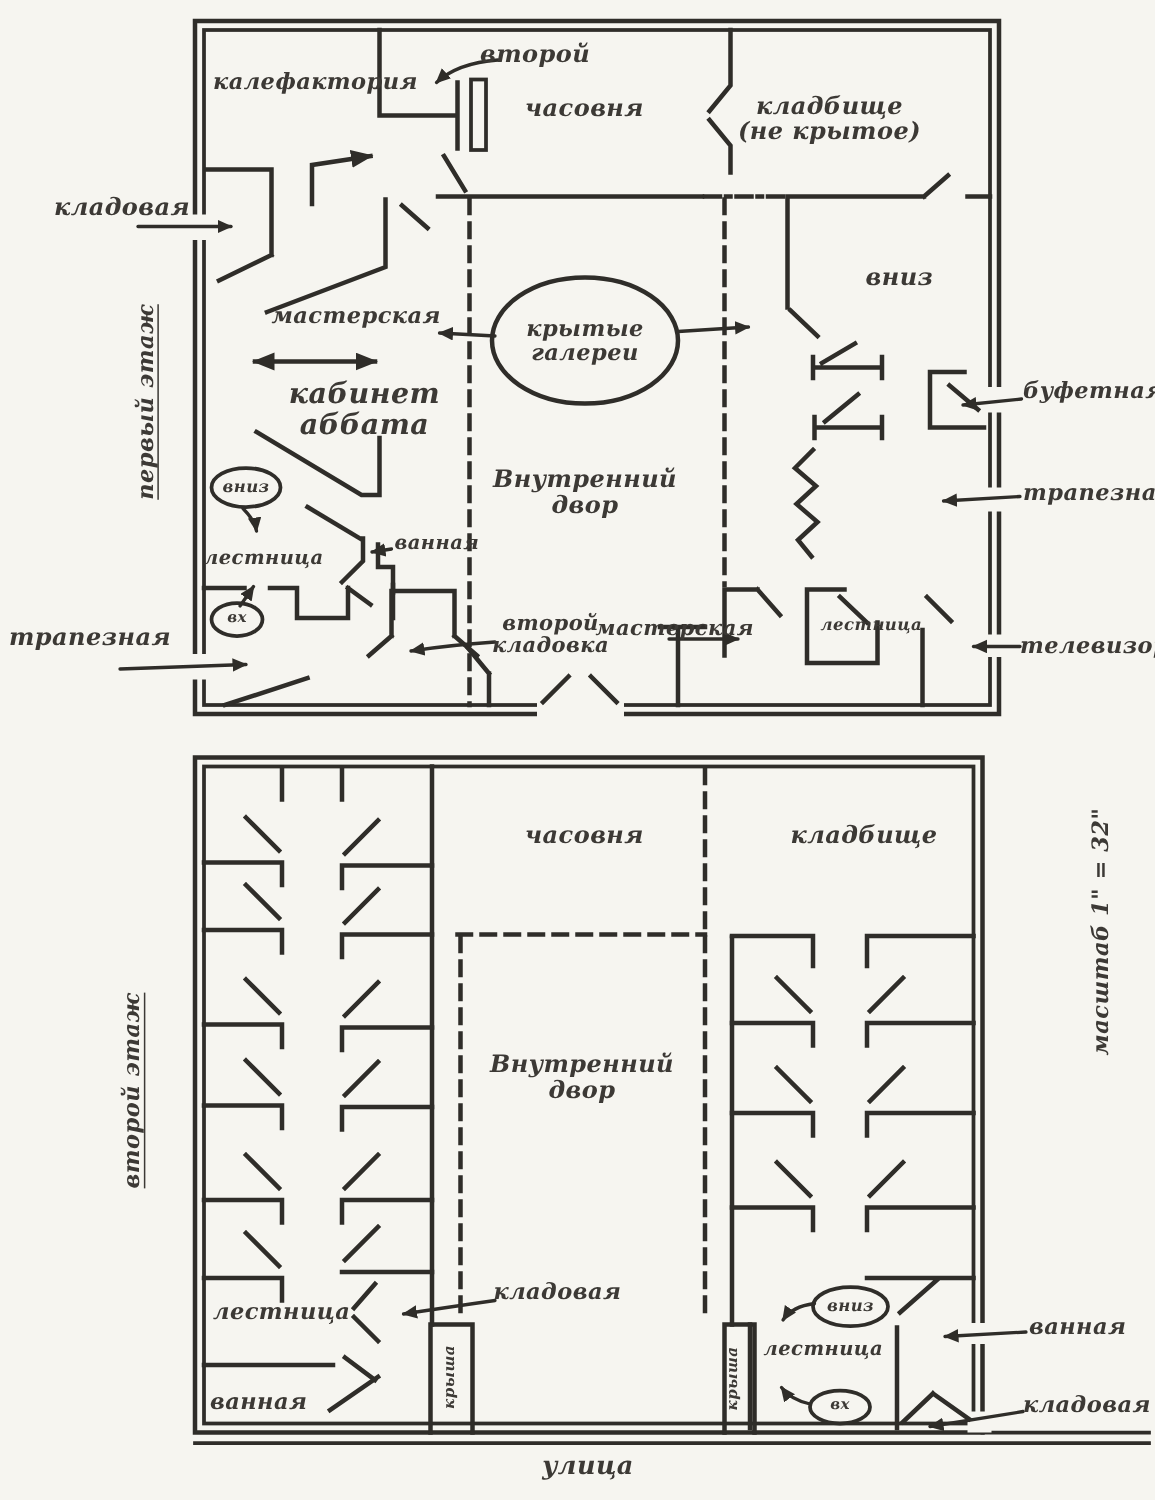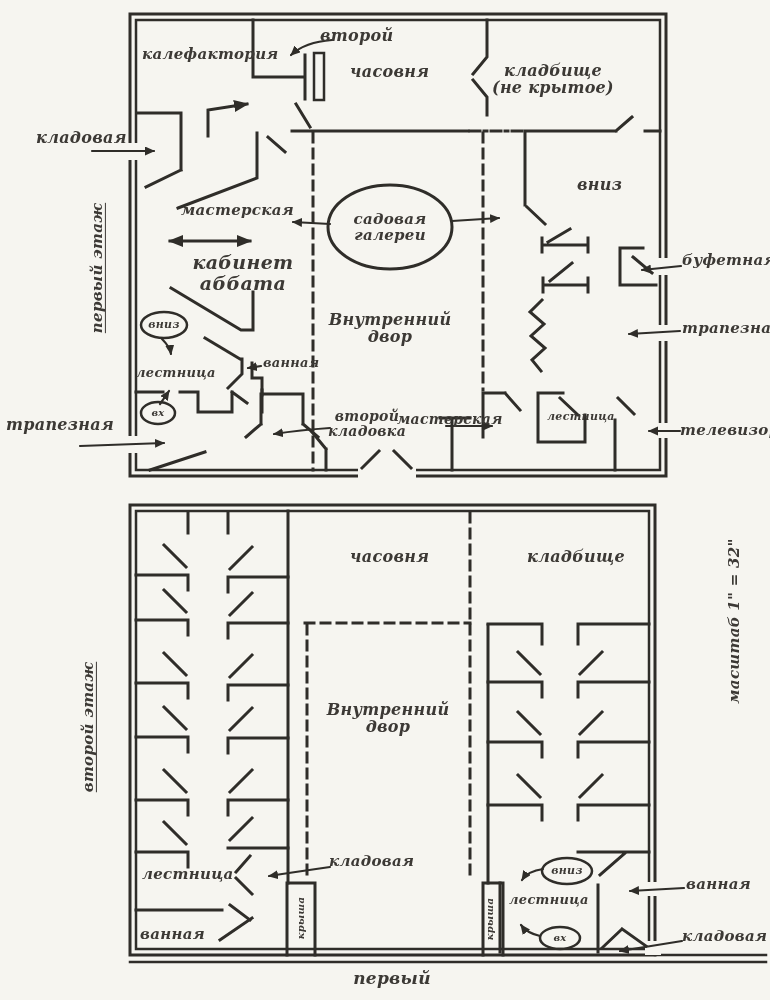--- a/index.html
+++ b/index.html
@@ -172,21 +172,21 @@
 <div class="lbl" style="left:142px;top:46px;font-size:15px">калефактория</div>
 <div class="lbl" style="left:320px;top:27px;font-size:16px">второй</div>
 <div class="lbl" style="left:350px;top:63px;font-size:16px">часовня</div>
 <div class="lbl c" style="left:553px;top:79px;font-size:16px">кладбище
 (не крытое)</div>
 <div class="lbl" style="left:36px;top:129px;font-size:16px">кладовая</div>
 <div class="lbl v u" style="left:97px;top:268px;font-size:15px">первый  этаж</div>
 <div class="lbl" style="left:181px;top:202px;font-size:15px">мастерская</div>
 <div class="lbl c" style="left:243px;top:273px;font-size:19px">кабинет
 аббата</div>
-<div class="lbl c" style="left:390px;top:227px;font-size:15px">садовая
+<div class="lbl c" style="left:390px;top:227px;font-size:15px">крытые
 галереи</div>
 <div class="lbl c" style="left:390px;top:328px;font-size:16px">Внутренний
 двор</div>
 <div class="lbl" style="left:577px;top:176px;font-size:16px">вниз</div>
 <div class="lbl" style="left:682px;top:252px;font-size:15px">буфетная</div>
 <div class="lbl" style="left:682px;top:320px;font-size:15px">трапезная</div>
 <div class="lbl c" style="left:164px;top:325px;font-size:11px">вниз</div>
 <div class="lbl" style="left:136px;top:366px;font-size:13px">лестница</div>
 <div class="lbl c" style="left:158px;top:413px;font-size:10px">вх</div>
 <div class="lbl" style="left:263px;top:356px;font-size:13px">ванная</div>
@@ -205,16 +205,16 @@
 <div class="lbl" style="left:142px;top:866px;font-size:15px">лестница</div>
 <div class="lbl" style="left:140px;top:926px;font-size:15px">ванная</div>
 <div class="lbl v" style="left:301px;top:918px;font-size:10px">крыша</div>
 <div class="lbl" style="left:329px;top:853px;font-size:15px">кладовая</div>
 <div class="lbl v" style="left:490px;top:919px;font-size:10px">крыша</div>
 <div class="lbl c" style="left:567px;top:871px;font-size:11px">вниз</div>
 <div class="lbl" style="left:509px;top:893px;font-size:13px">лестница</div>
 <div class="lbl c" style="left:560px;top:938px;font-size:10px">вх</div>
 <div class="lbl" style="left:686px;top:876px;font-size:15px">ванная</div>
 <div class="lbl" style="left:682px;top:928px;font-size:15px">кладовая</div>
-<div class="lbl c" style="left:392px;top:978px;font-size:17px">первый</div>
+<div class="lbl c" style="left:392px;top:978px;font-size:17px">улица</div>
 <div class="lbl v" style="left:734px;top:621px;font-size:15px">масштаб 1" = 32"</div>
 
 </div>
 
 </body></html>

